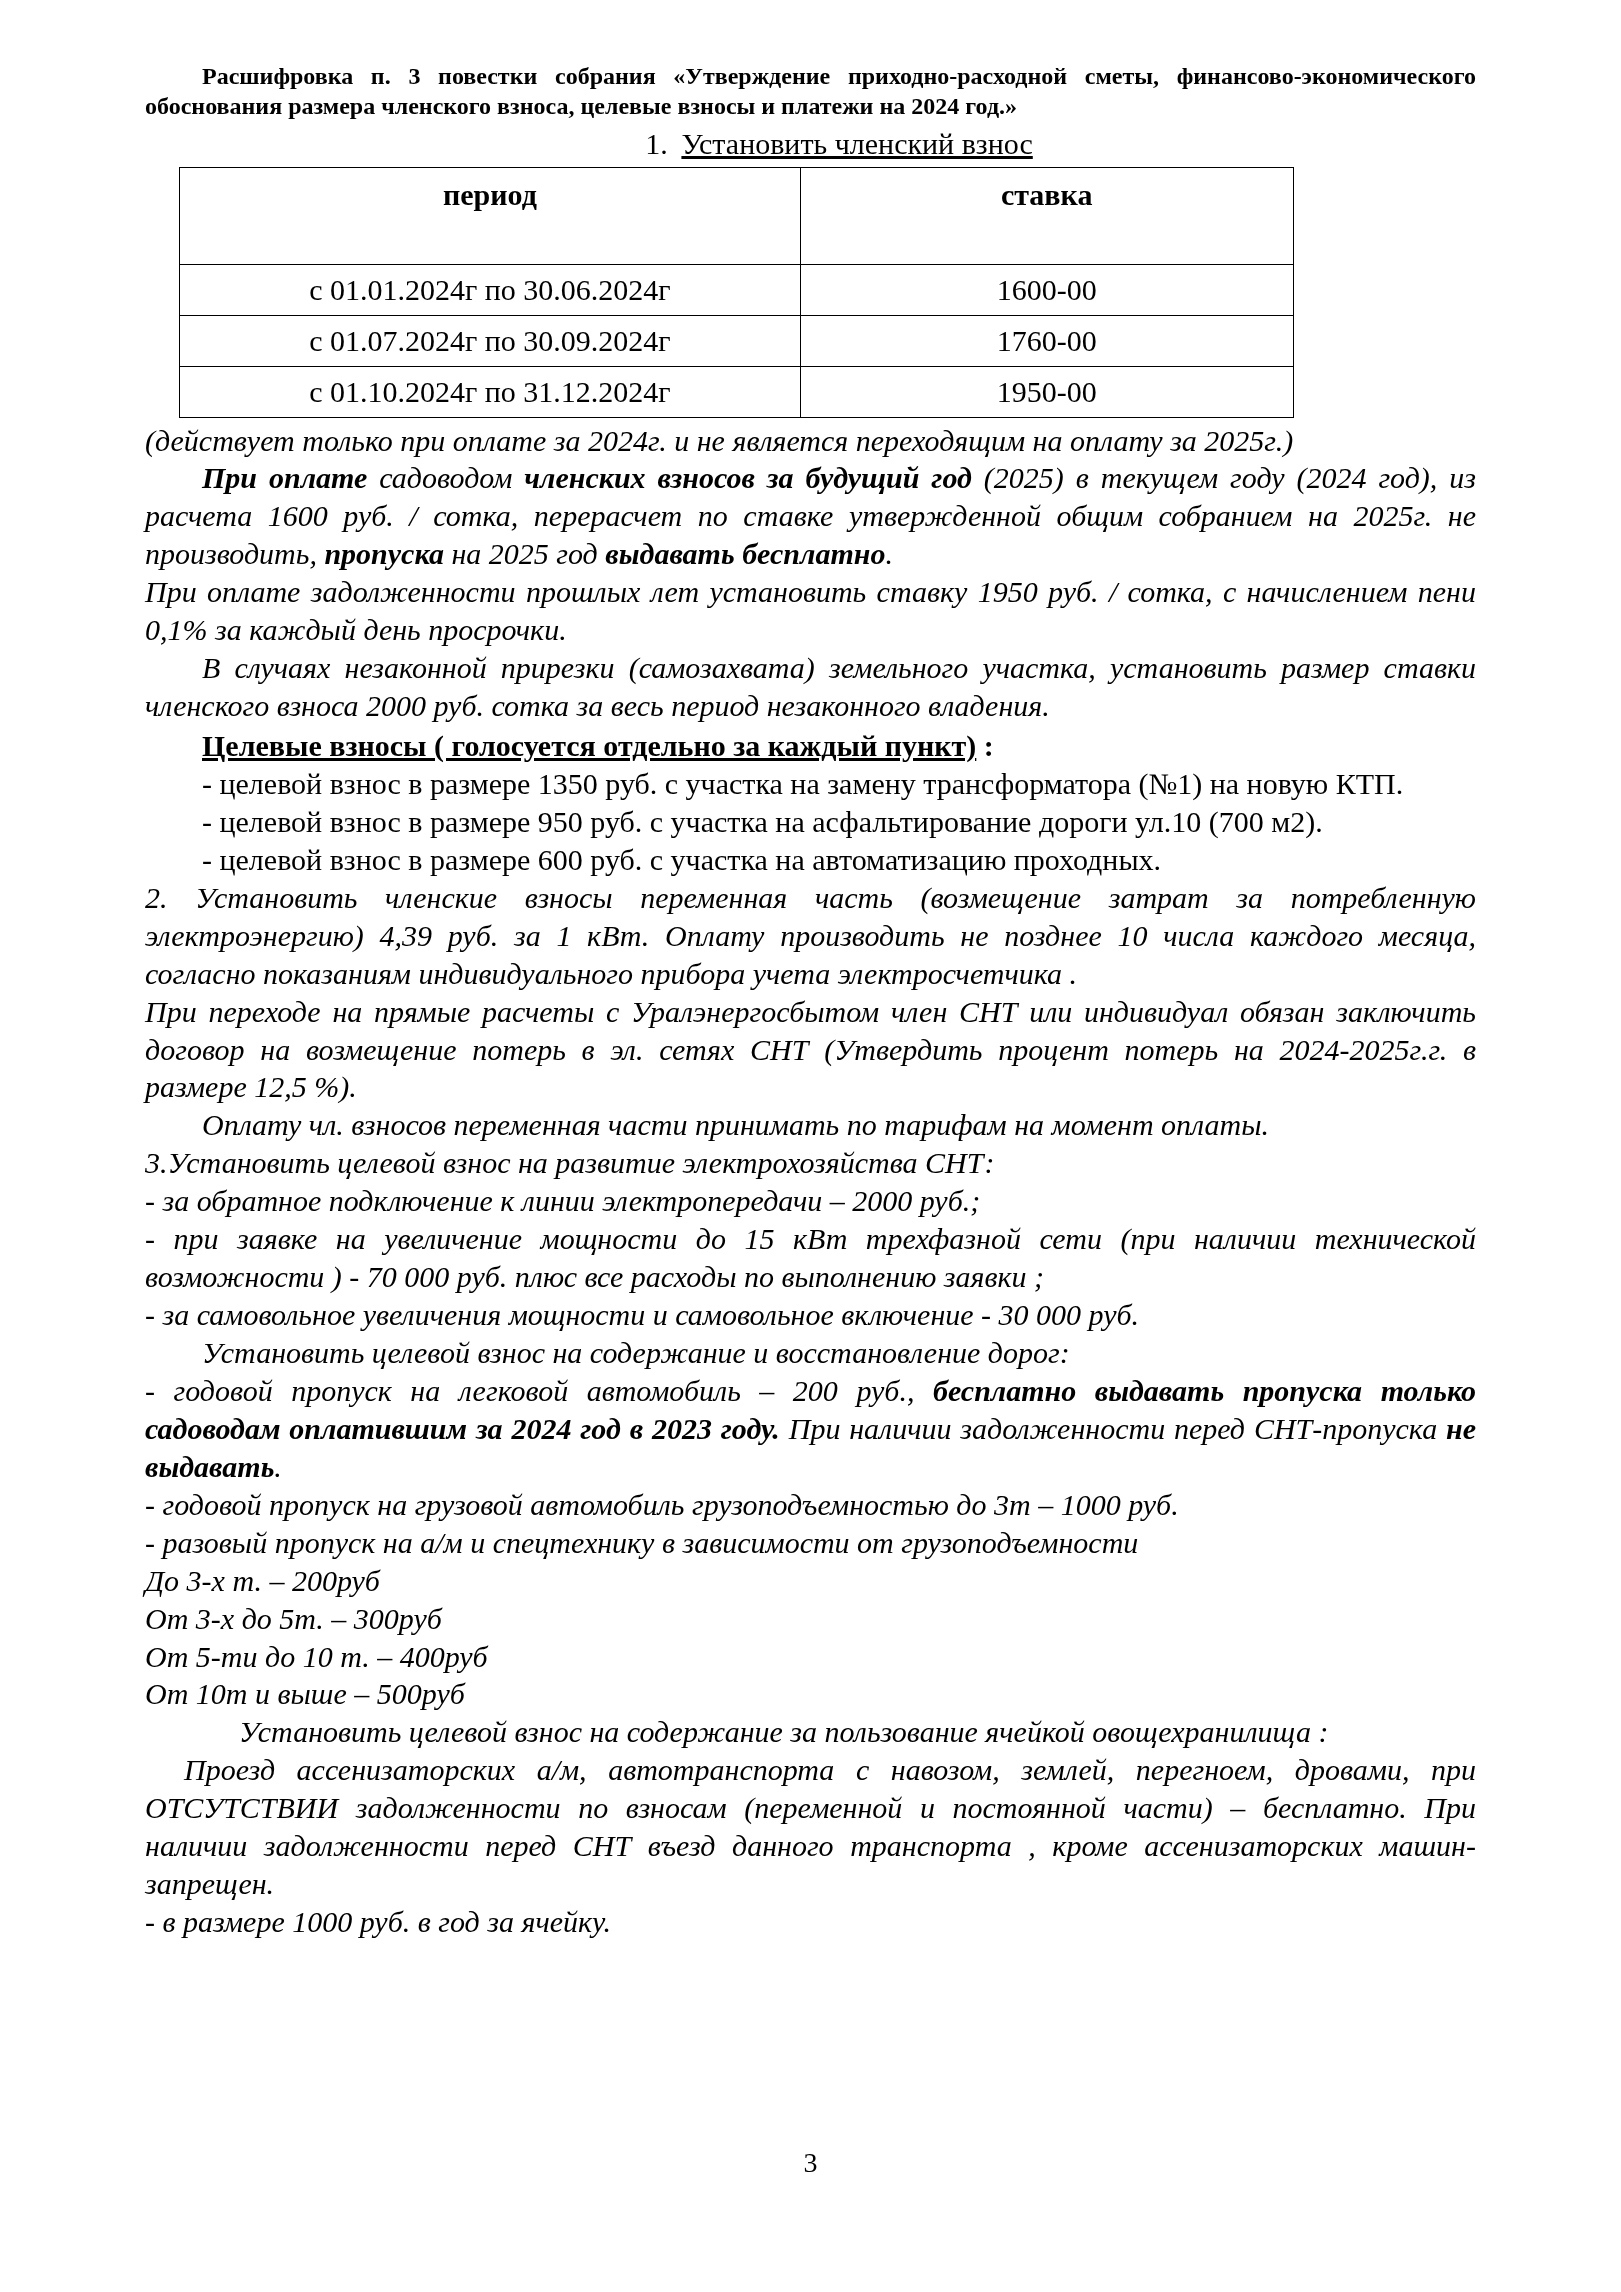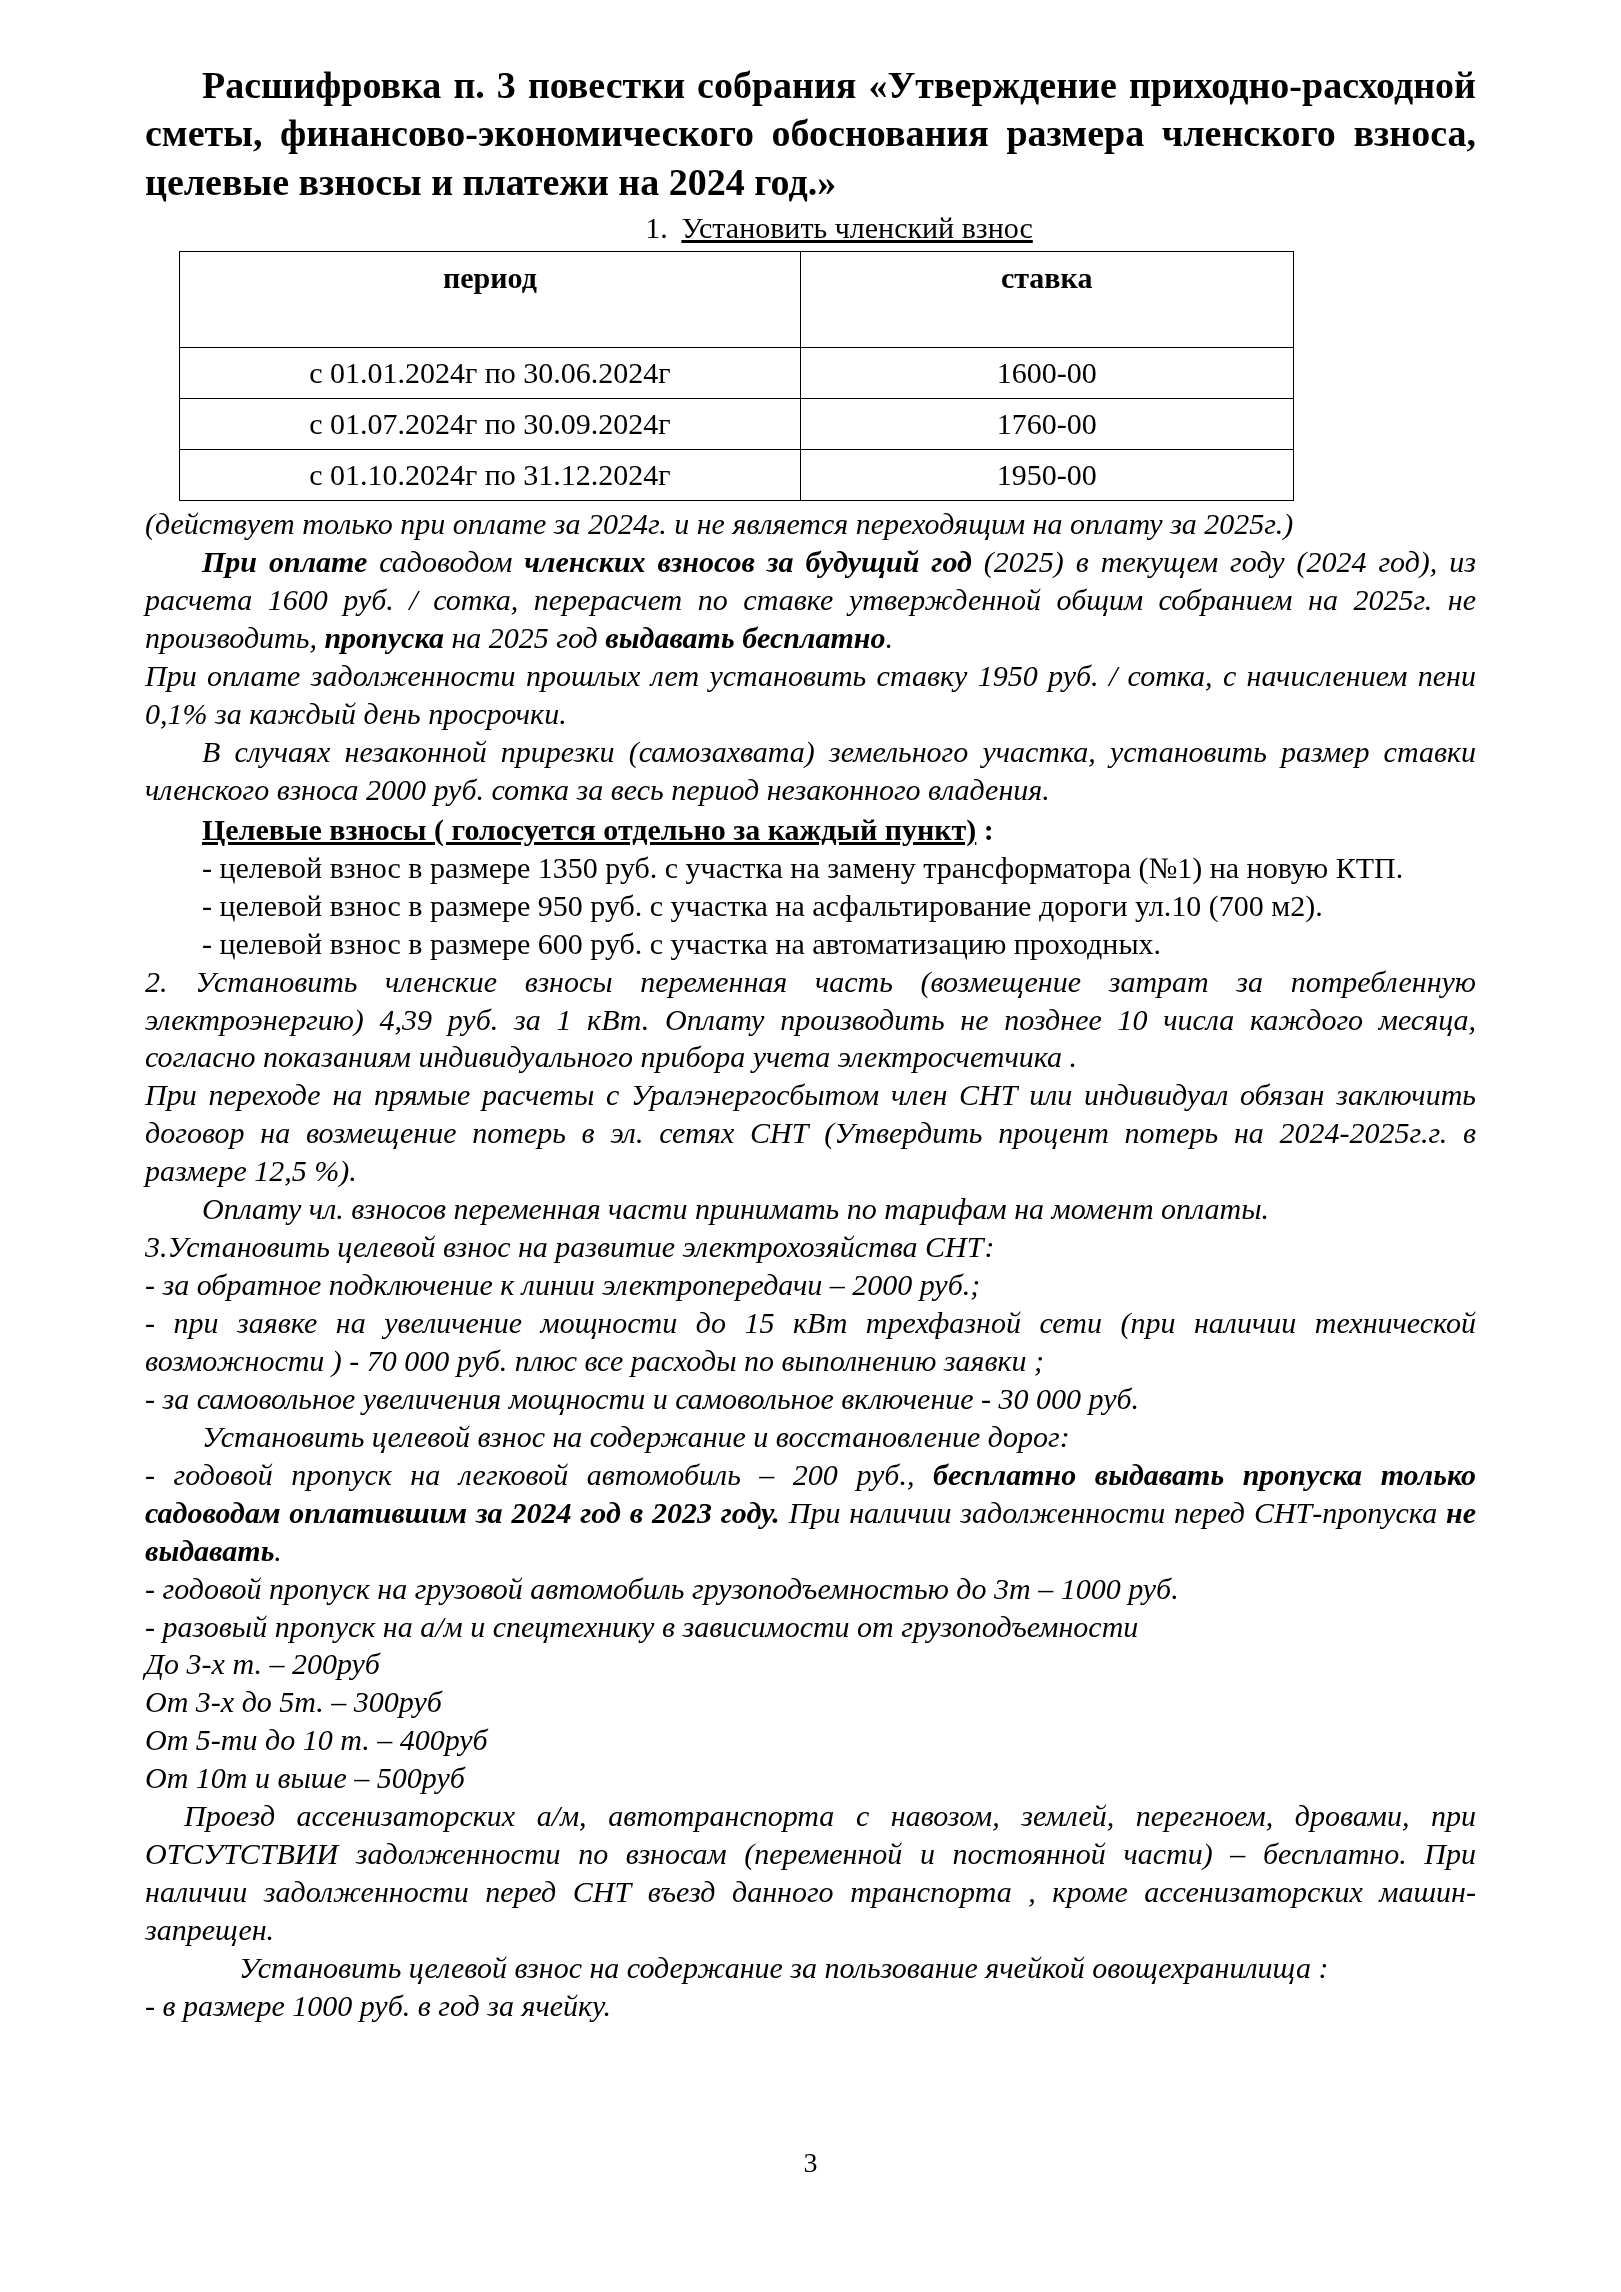--- a/index.html
+++ b/index.html
@@ -32,21 +32,21 @@
     margin: 0;
   }
   .b { font-weight: bold; }
   .u { text-decoration: underline; }
 
   .title-block {
     font-weight: bold;
     text-align: justify;
     text-justify: inter-word;
     text-indent: 57px;
-    font-size: 38px;
+    font-size: 24px;
     line-height: 1.27;
   }
 
   .numbered-heading {
     margin-top: 2px;
     padding-left: 57px;
     font-size: 30px;
     line-height: 1.3;
     text-align: center;
   }
@@ -171,23 +171,23 @@
     <p class="para noindent"><span>- годовой пропуск на легковой автомобиль – 200 руб., </span><span class="b">бесплатно выдавать пропуска только садоводам оплатившим за 2024 год в 2023 году.</span><span> При наличии задолженности перед СНТ-пропуска </span><span class="b">не выдавать</span><span>.</span></p>
 
     <p class="para noindent left">- годовой пропуск на грузовой автомобиль грузоподъемностью до 3т – 1000 руб.</p>
     <p class="para noindent left">- разовый пропуск на а/м и спецтехнику в зависимости от грузоподъемности</p>
 
     <p class="para noindent left">До 3-х т. – 200руб</p>
     <p class="para noindent left">От 3-х до 5т. – 300руб</p>
     <p class="para noindent left">От 5-ти до 10 т. – 400руб</p>
     <p class="para noindent left">От 10т и выше – 500руб</p>
 
+    <p class="para left" style="text-indent:94px">Установить целевой взнос на содержание  за пользование ячейкой овощехранилища :</p>
+
     <p class="para indent-sm">Проезд ассенизаторских а/м, автотранспорта с навозом, землей, перегноем, дровами, при ОТСУТСТВИИ   задолженности по взносам (переменной и постоянной части) – бесплатно. При наличии задолженности перед СНТ въезд данного транспорта , кроме ассенизаторских машин-запрещен.</p>
-
-    <p class="para left" style="text-indent:94px">Установить целевой взнос на содержание  за пользование ячейкой овощехранилища :</p>
     <p class="para noindent left">-  в размере 1000 руб. в год за ячейку.</p>
 
   </div>
 
   <div class="page-number">3</div>
 
 </div>
 
 
 </body></html>

